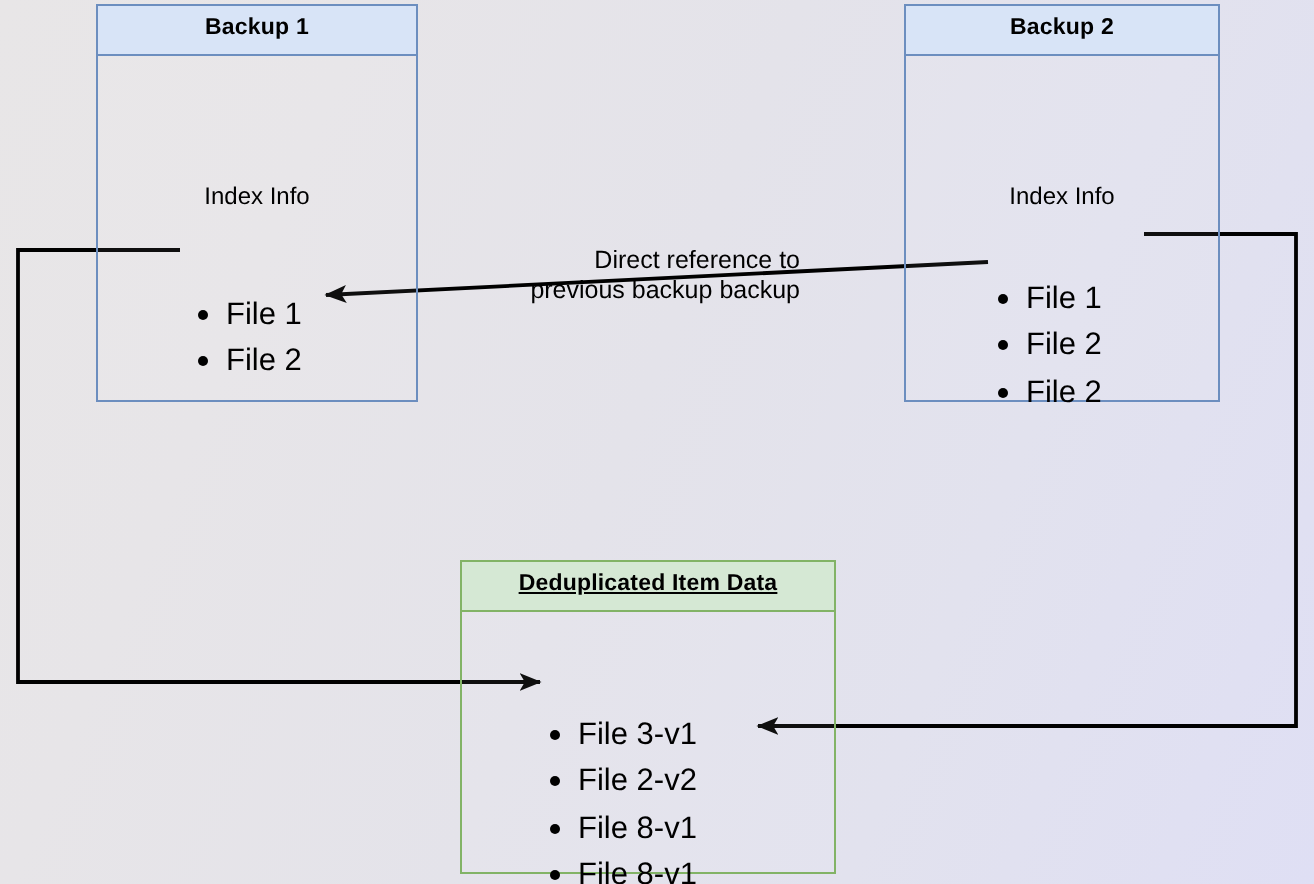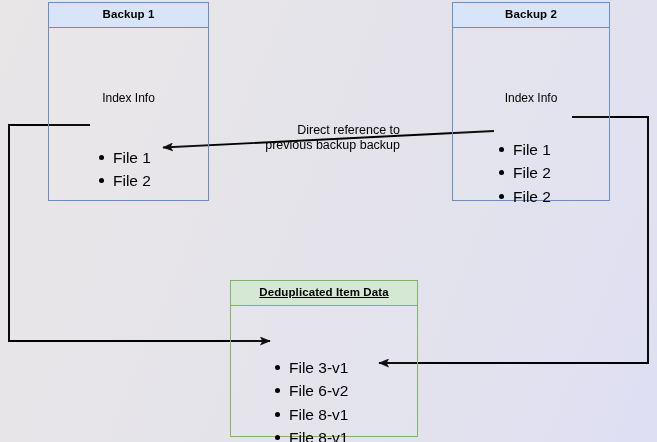--- a/index.html
+++ b/index.html
@@ -159,21 +159,21 @@
         <li>File 2</li>
       </ul>
     </div>
   </div>
 
   <div class="box box-green" style="left:230px; top:280px; width:188px; height:157px;">
     <div class="box-header">Deduplicated Item Data</div>
     <div class="box-body">
       <ul class="file-list" style="left:42px; top:28px;">
         <li>File 3-v1</li>
-        <li>File 6-v2</li>
+        <li>File 2-v2</li>
         <li>File 8-v1</li>
         <li>File 8-v1</li>
       </ul>
     </div>
   </div>
 
   <div class="edge-label" style="left:252px; top:123px; width:148px;">
     <div>Direct reference to</div>
     <div>previous backup backup</div>
   </div>

